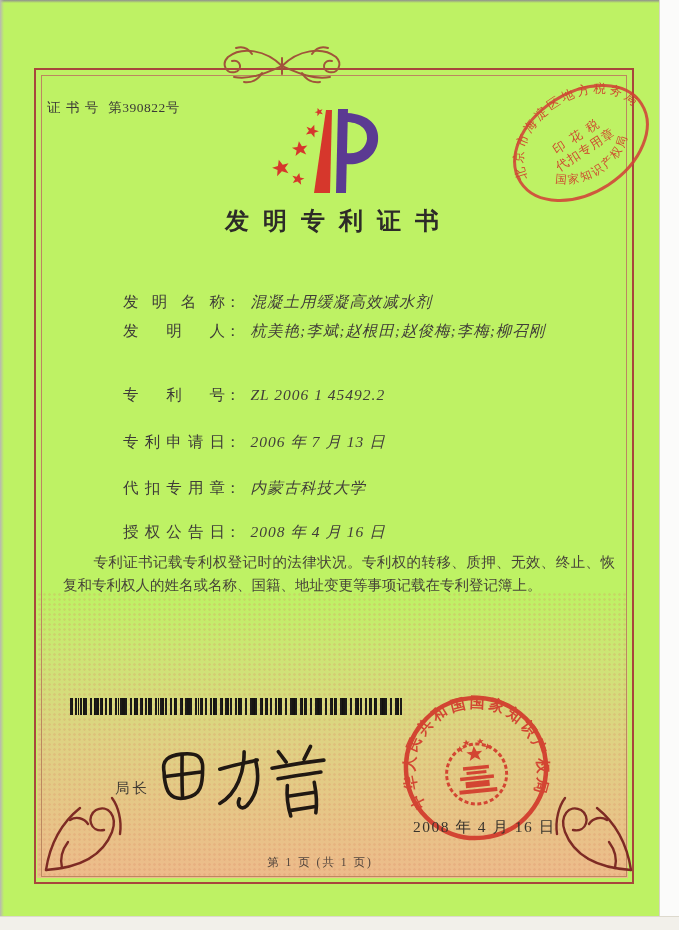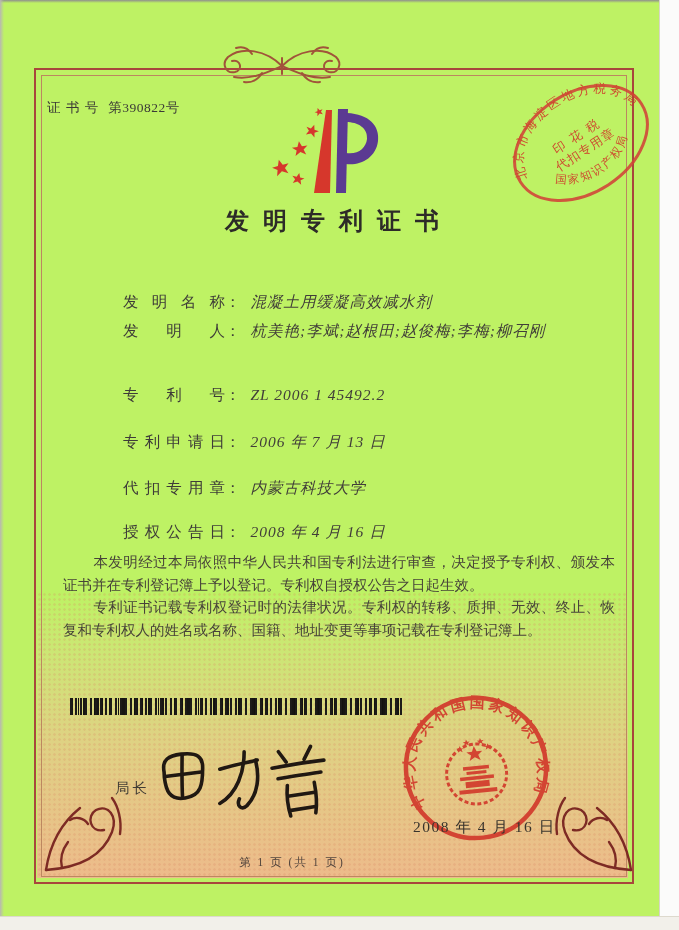--- a/index.html
+++ b/index.html
@@ -59,21 +59,21 @@
       repeating-linear-gradient(90deg,#14120f 0 1px,rgba(0,0,0,0) 1px 8px),
       repeating-linear-gradient(90deg,#181613 0 3px,rgba(0,0,0,0) 3px 13px);}
 
   .signer-label{position:absolute;left:101px;top:779px;font-size:14.5px;color:#413c35;letter-spacing:3px;margin-left:14px;}
   .signature{position:absolute;left:152px;top:738px;}
   .signature-name-hidden{position:absolute;left:200px;top:770px;opacity:0;font-size:10px;}
 
   .office-seal{position:absolute;left:392px;top:684px;opacity:.92;}
   .issue-date{position:absolute;left:413px;top:817px;font-size:15.5px;color:#38332c;letter-spacing:1.5px;white-space:nowrap;}
 
-  .footer-page{position:absolute;left:22px;top:855px;width:540px;text-align:center;font-size:11.5px;color:#53453d;letter-spacing:2px;}
+  .footer-page{position:absolute;left:50px;top:855px;width:540px;text-align:center;font-size:11.5px;color:#53453d;letter-spacing:2px;}
 
   .seal-text{fill:#d03428;}
   svg text{font-family:"Liberation Serif","DejaVu Serif",serif;}
 </style>
 </head>
 <body>
 
 <div class="page">
 
   <div class="warm-zone"></div>
@@ -174,21 +174,20 @@
     </div>
     <div class="field-row">
       <span class="field-label">代扣专用章</span><span class="field-colon">：</span><span class="field-value">内蒙古科技大学</span>
     </div>
     <div class="field-row">
       <span class="field-label">授权公告日</span><span class="field-colon">：</span><span class="field-value">2008 年 4 月 16 日</span>
     </div>
   </div>
 
   <div class="body-text">
-    <p>本发明经过本局依照中华人民共和国专利法进行审查，决定授予专利权、颁发本证书并在专利登记簿上予以登记。专利权自授权公告之日起生效。</p>
     <p>专利证书记载专利权登记时的法律状况。专利权的转移、质押、无效、终止、恢复和专利权人的姓名或名称、国籍、地址变更等事项记载在专利登记簿上。</p>
   </div>
 
   <div class="barcode"></div>
 
   <div class="signer-label">局长</div>
   <svg class="signature" width="180" height="88" viewBox="0 0 200 95">
     <g stroke="#201812" stroke-width="4" fill="none" stroke-linecap="round" transform="rotate(-3 100 45)">
       <path d="M14,32 C12,18 20,14 34,13 C52,12 58,17 57,30 C56,48 54,60 36,62 C18,64 15,52 14,38 Z"></path>
       <path d="M15,37 L55,34"></path>

